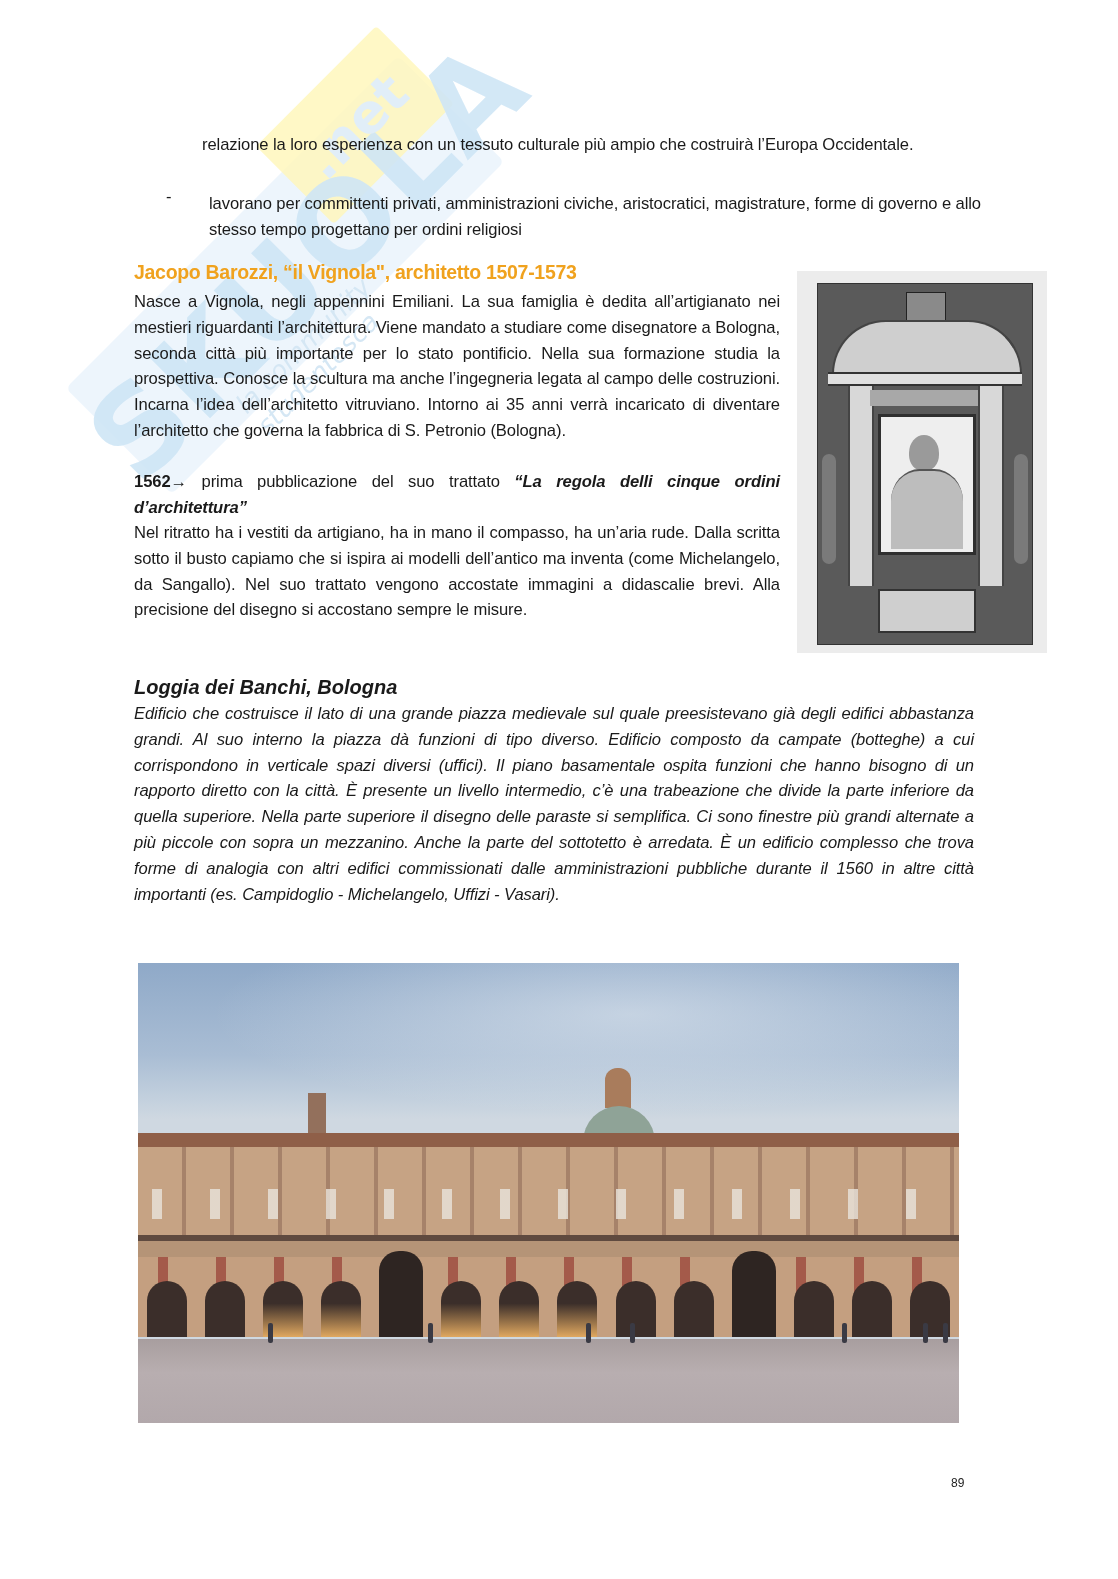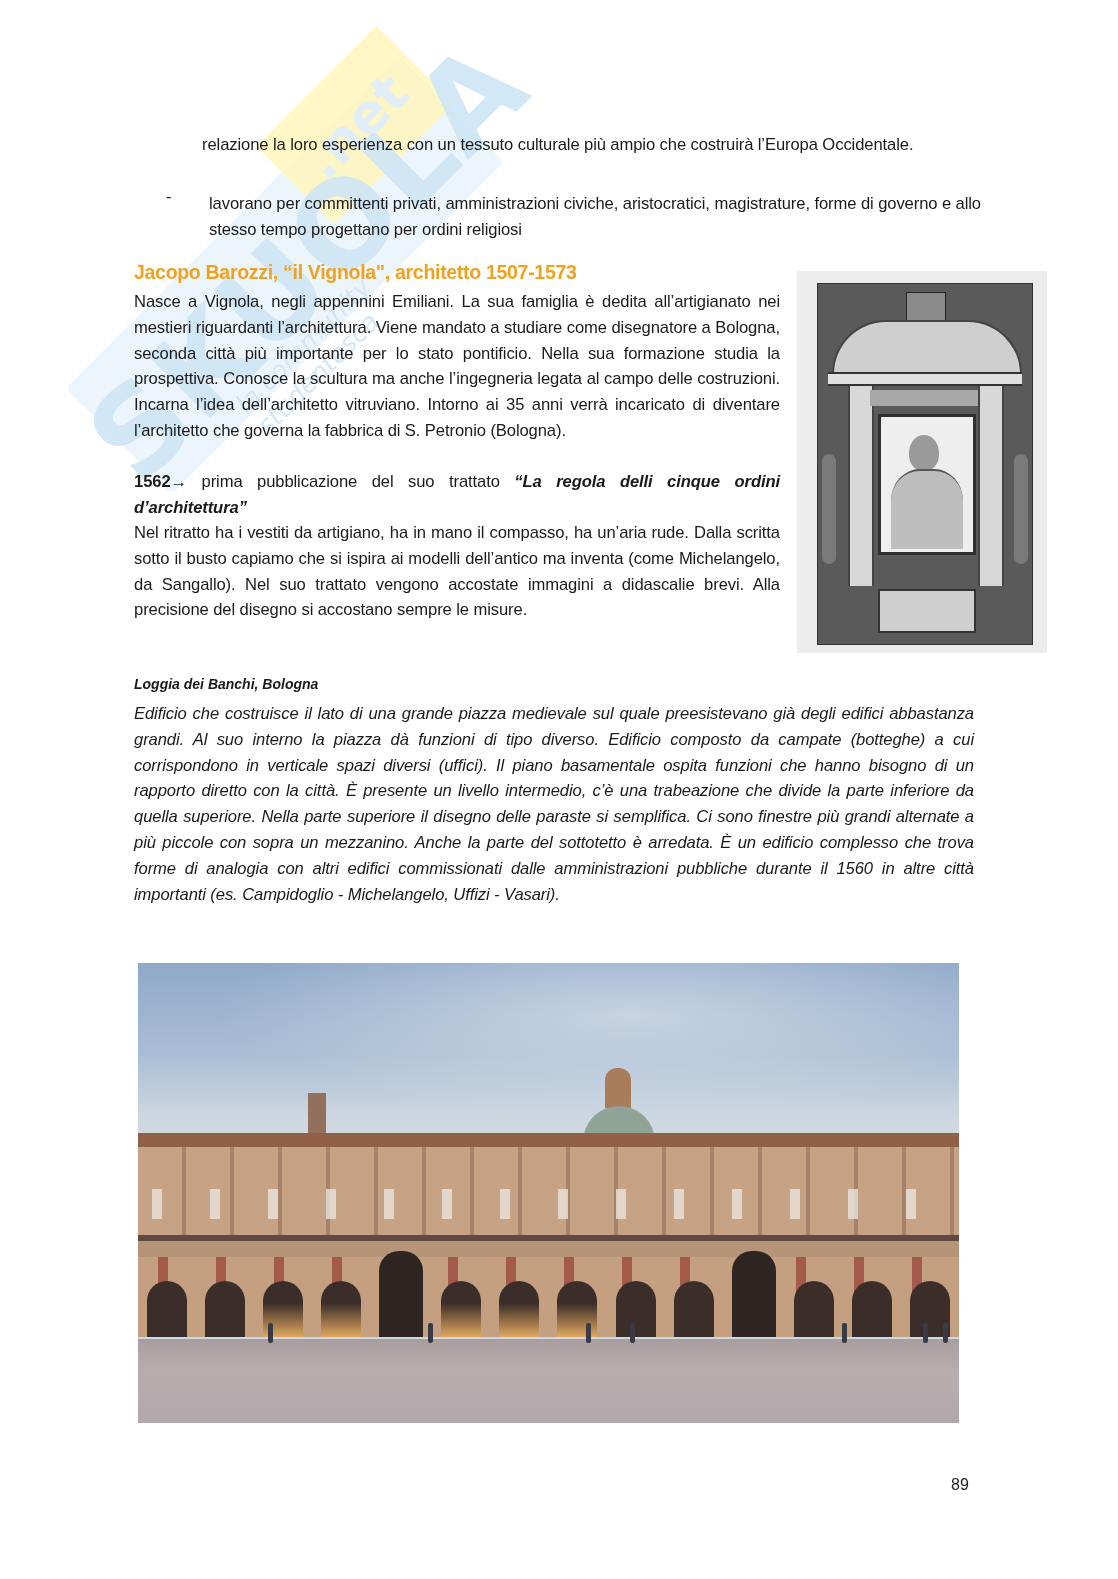--- a/index.html
+++ b/index.html
@@ -36,21 +36,21 @@
 
     .heading { position: absolute; left: 134px; top: 261px; font-size: 19.5px; font-weight: bold;
                color: #f0a21e; letter-spacing: -0.3px; }
 
     .bio { left: 134px; top: 289px; width: 646px; }
     .pub { left: 134px; top: 469px; width: 646px; }
     .pub b { font-weight: bold; }
     .pub .title-it { font-weight: bold; font-style: italic; }
     .portrait-desc { left: 134px; top: 520px; width: 646px; }
 
-    .subheading { position: absolute; left: 134px; top: 676px; font-size: 14px;
+    .subheading { position: absolute; left: 134px; top: 676px; font-size: 20px;
                   font-weight: bold; font-style: italic; }
     .loggia { left: 134px; top: 701px; width: 840px; font-style: italic; }
 
     
     .portrait { position: absolute; left: 797px; top: 271px; width: 250px; height: 382px;
                 background: #ececec; }
     .portrait .frame { position: absolute; left: 20px; top: 12px; width: 214px; height: 360px;
                        background: #5a5a5a; border: 1px solid #333; }
     .pediment { position: absolute; left: 14px; top: 36px; width: 186px; height: 50px;
                 background: #cfcfcf; border-radius: 90px 90px 0 0; border: 2px solid #444; }
@@ -92,21 +92,21 @@
     .lower { position: absolute; left: 0; top: 294px; width: 100%; height: 80px;
              background: repeating-linear-gradient(to right, #c49f80 0, #c49f80 20px, #a45a4a 20px, #a45a4a 30px, #c49f80 30px, #c49f80 58px); }
     .arcade { position: absolute; left: 0; top: 318px; width: 100%; height: 58px; display: flex; justify-content: space-around; }
     .arch { width: 40px; height: 56px; border-radius: 20px 20px 0 0; background: #3b2e2a; position: relative; }
     .arch.lit { background: linear-gradient(to bottom, #3b2e2a 40%, #e0a860 100%); }
     .arch.big { width: 44px; height: 86px; margin-top: -30px; background: #2e2522; }
     .piazza { position: absolute; left: 0; top: 376px; width: 100%; height: 84px;
               background: linear-gradient(to bottom, #a89e9f 0%, #b8aeb0 40%, #b2a8ab 100%); }
     .person { position: absolute; top: 360px; width: 5px; height: 20px; background: #3a3a44; border-radius: 2px; }
 
-    .page-num { position: absolute; left: 951px; top: 1476px; font-size: 16px; color: #222; text-align: right; }
+    .page-num { position: absolute; left: 951px; top: 1476px; font-size: 12px; color: #222; text-align: right; }
   </style>
 </head>
 <body>
 
 <div class="watermark">
   <div class="wm-band"></div>
   <div class="wm-tab"></div>
   <div class="wm-text">SKUOLA</div>
   <div class="wm-tab-text">.net</div>
   <div class="wm-sub">la community studentesca</div>

